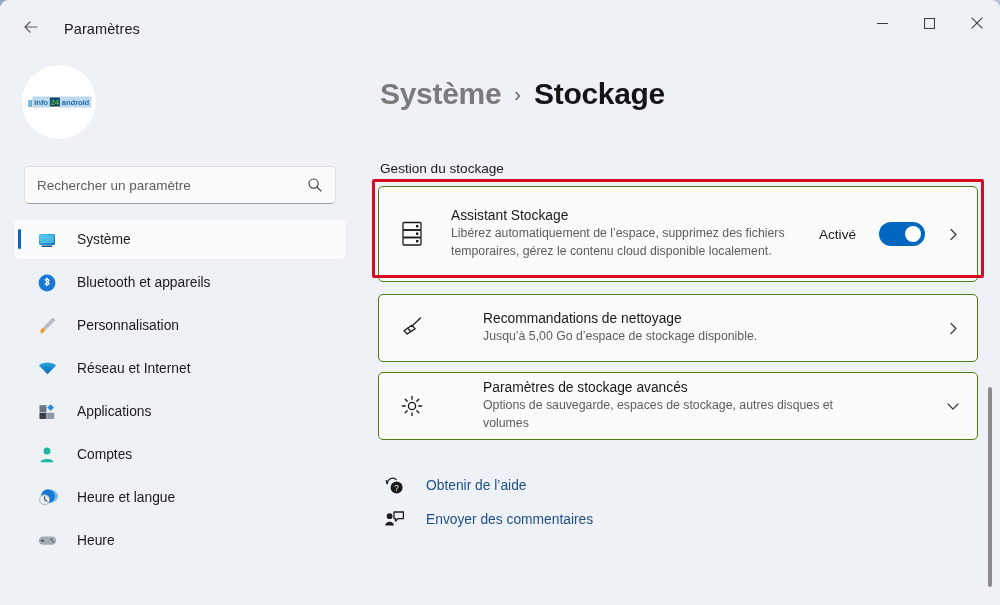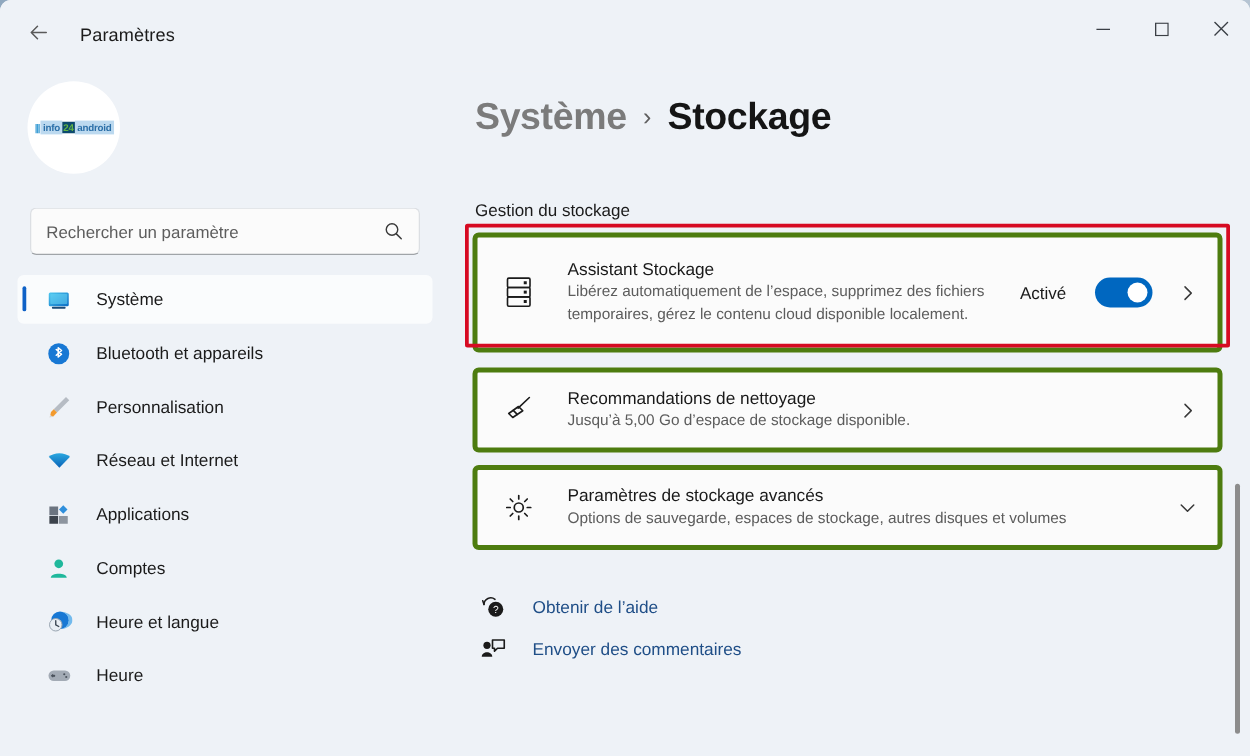--- a/index.html
+++ b/index.html
@@ -209,31 +209,31 @@
     font-size: 13.6px;
     font-weight: normal;
     color: #1b1b1b;
     margin: 16px 0 10px 2px;
   }
 
   .card-wrap { position: relative; }
 
   .card {
     background: #fbfbfb;
-    border: 4px solid #4d7c0f;
+    border: 1px solid #4d7c0f;
     border-radius: 5px;
     display: flex;
     align-items: center;
     padding: 0 16px;
     margin-bottom: 10px;
     cursor: pointer;
     position: relative;
   }
   .card.tall { min-height: 96px; padding-top: 12px; padding-bottom: 12px; }
-  .card.short { min-height: 68px; }
+  .card.short { min-height: 68px; gap: 32px; }
 
   .card.highlighted { margin-bottom: 12px; }
 
   .highlight-box {
     position: absolute;
     left: -6px; right: -6px; top: -7px; bottom: 4px;
     border: 3px solid #d60a22;
     border-radius: 2px;
     pointer-events: none;
   }

